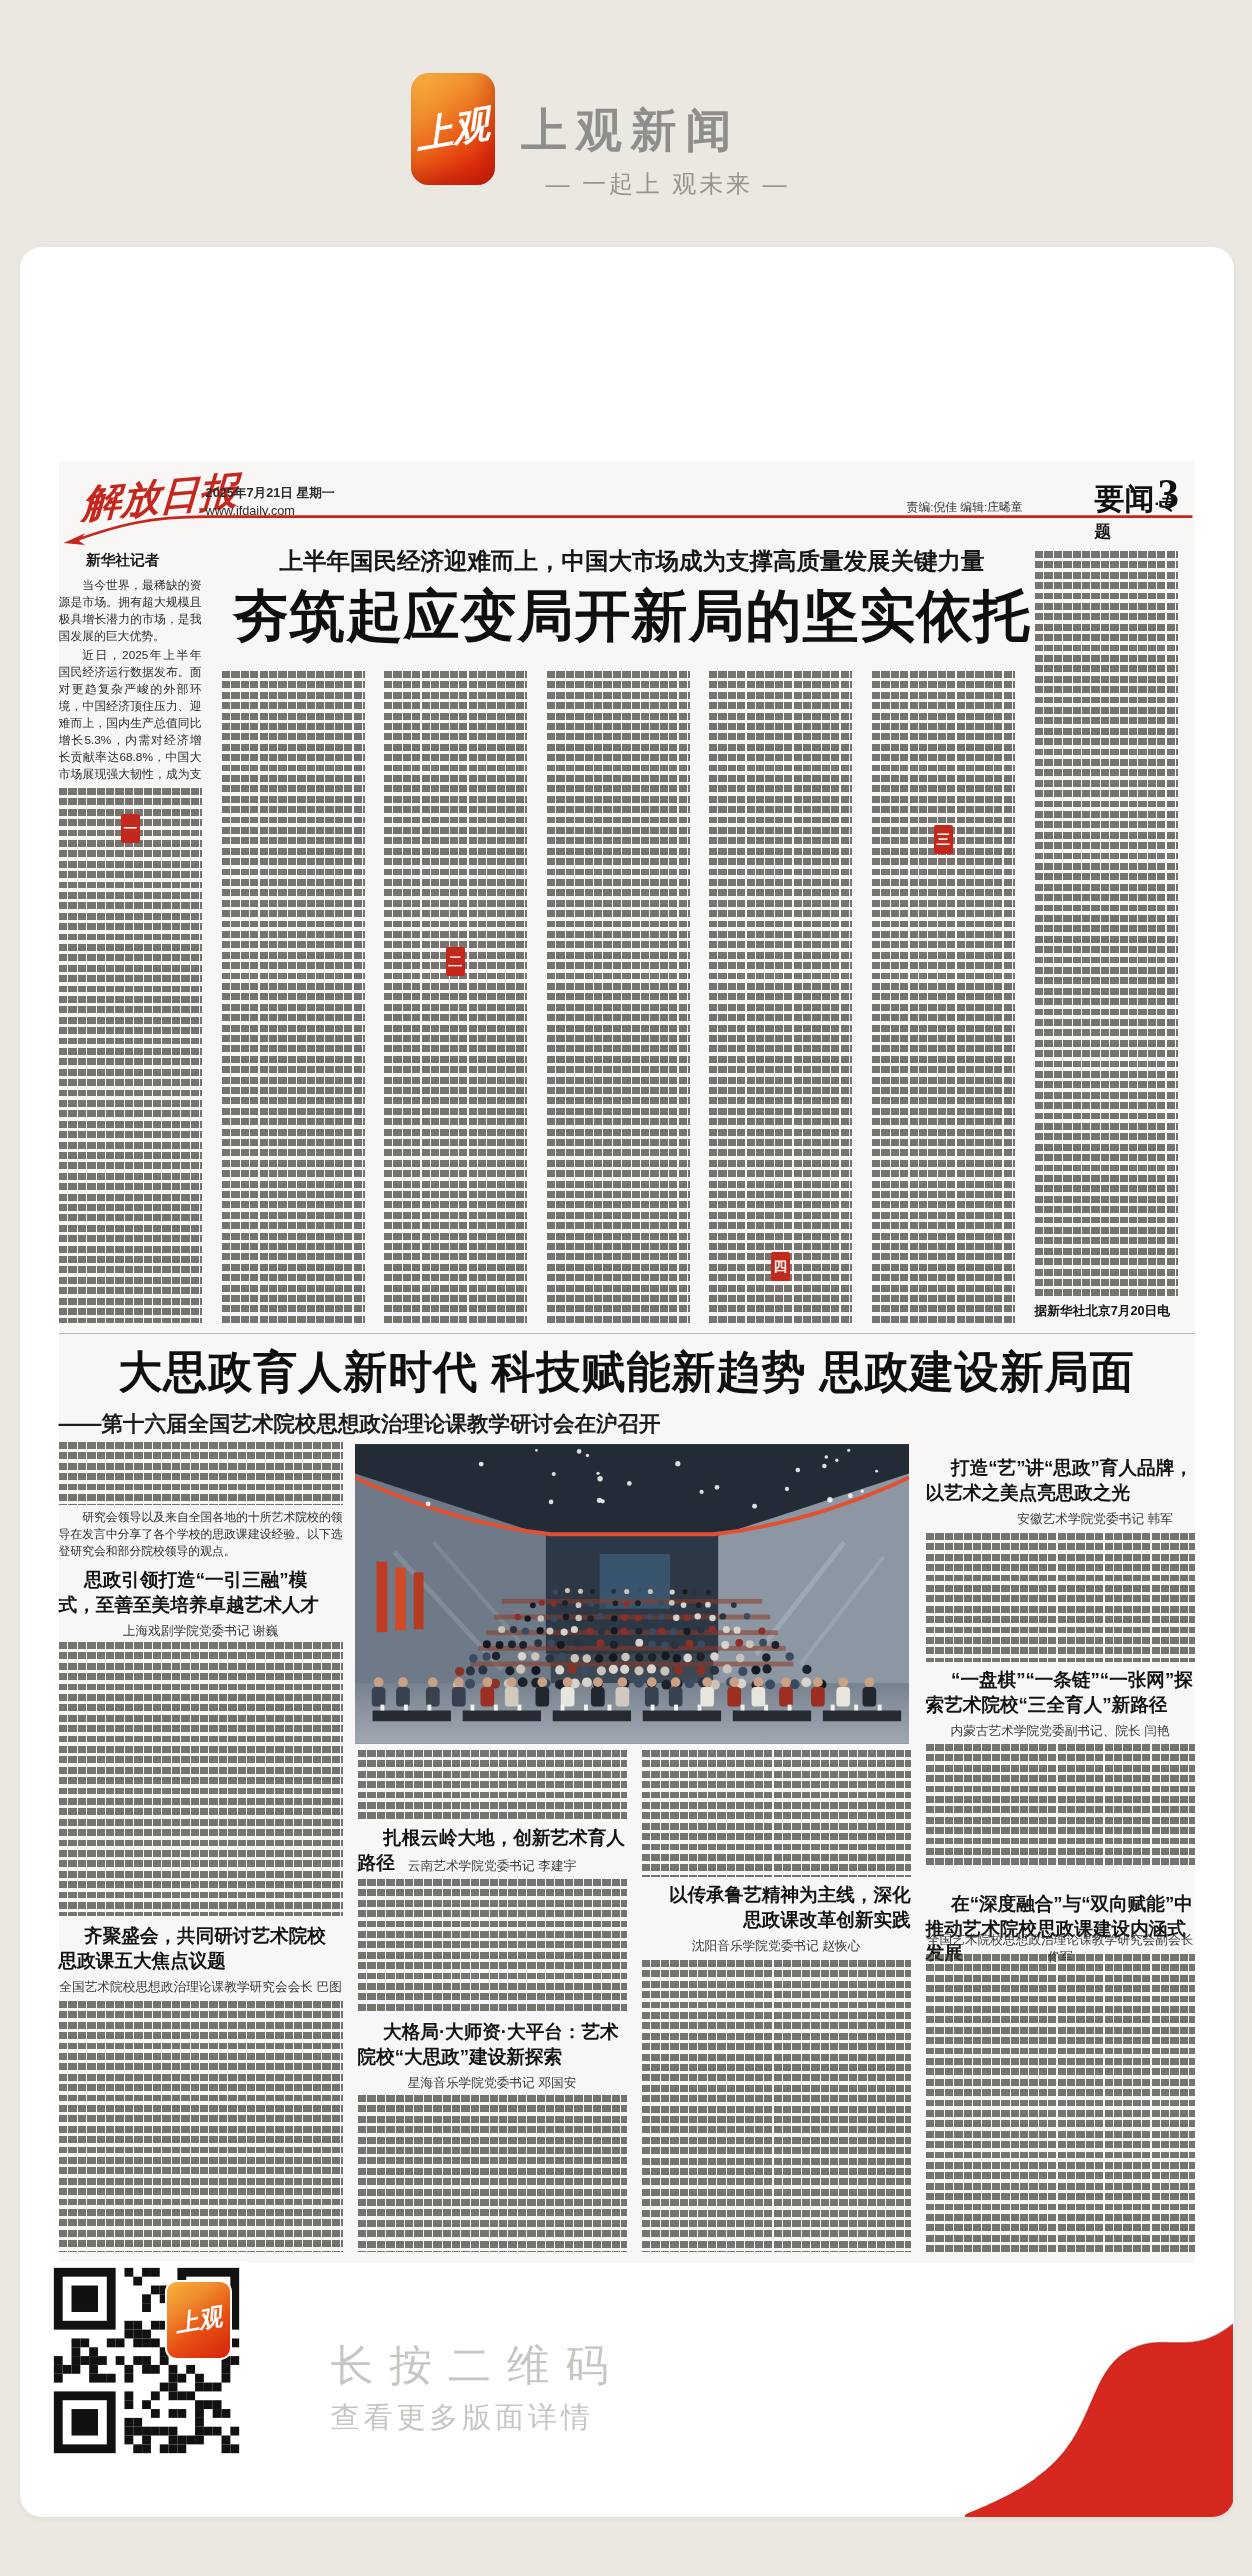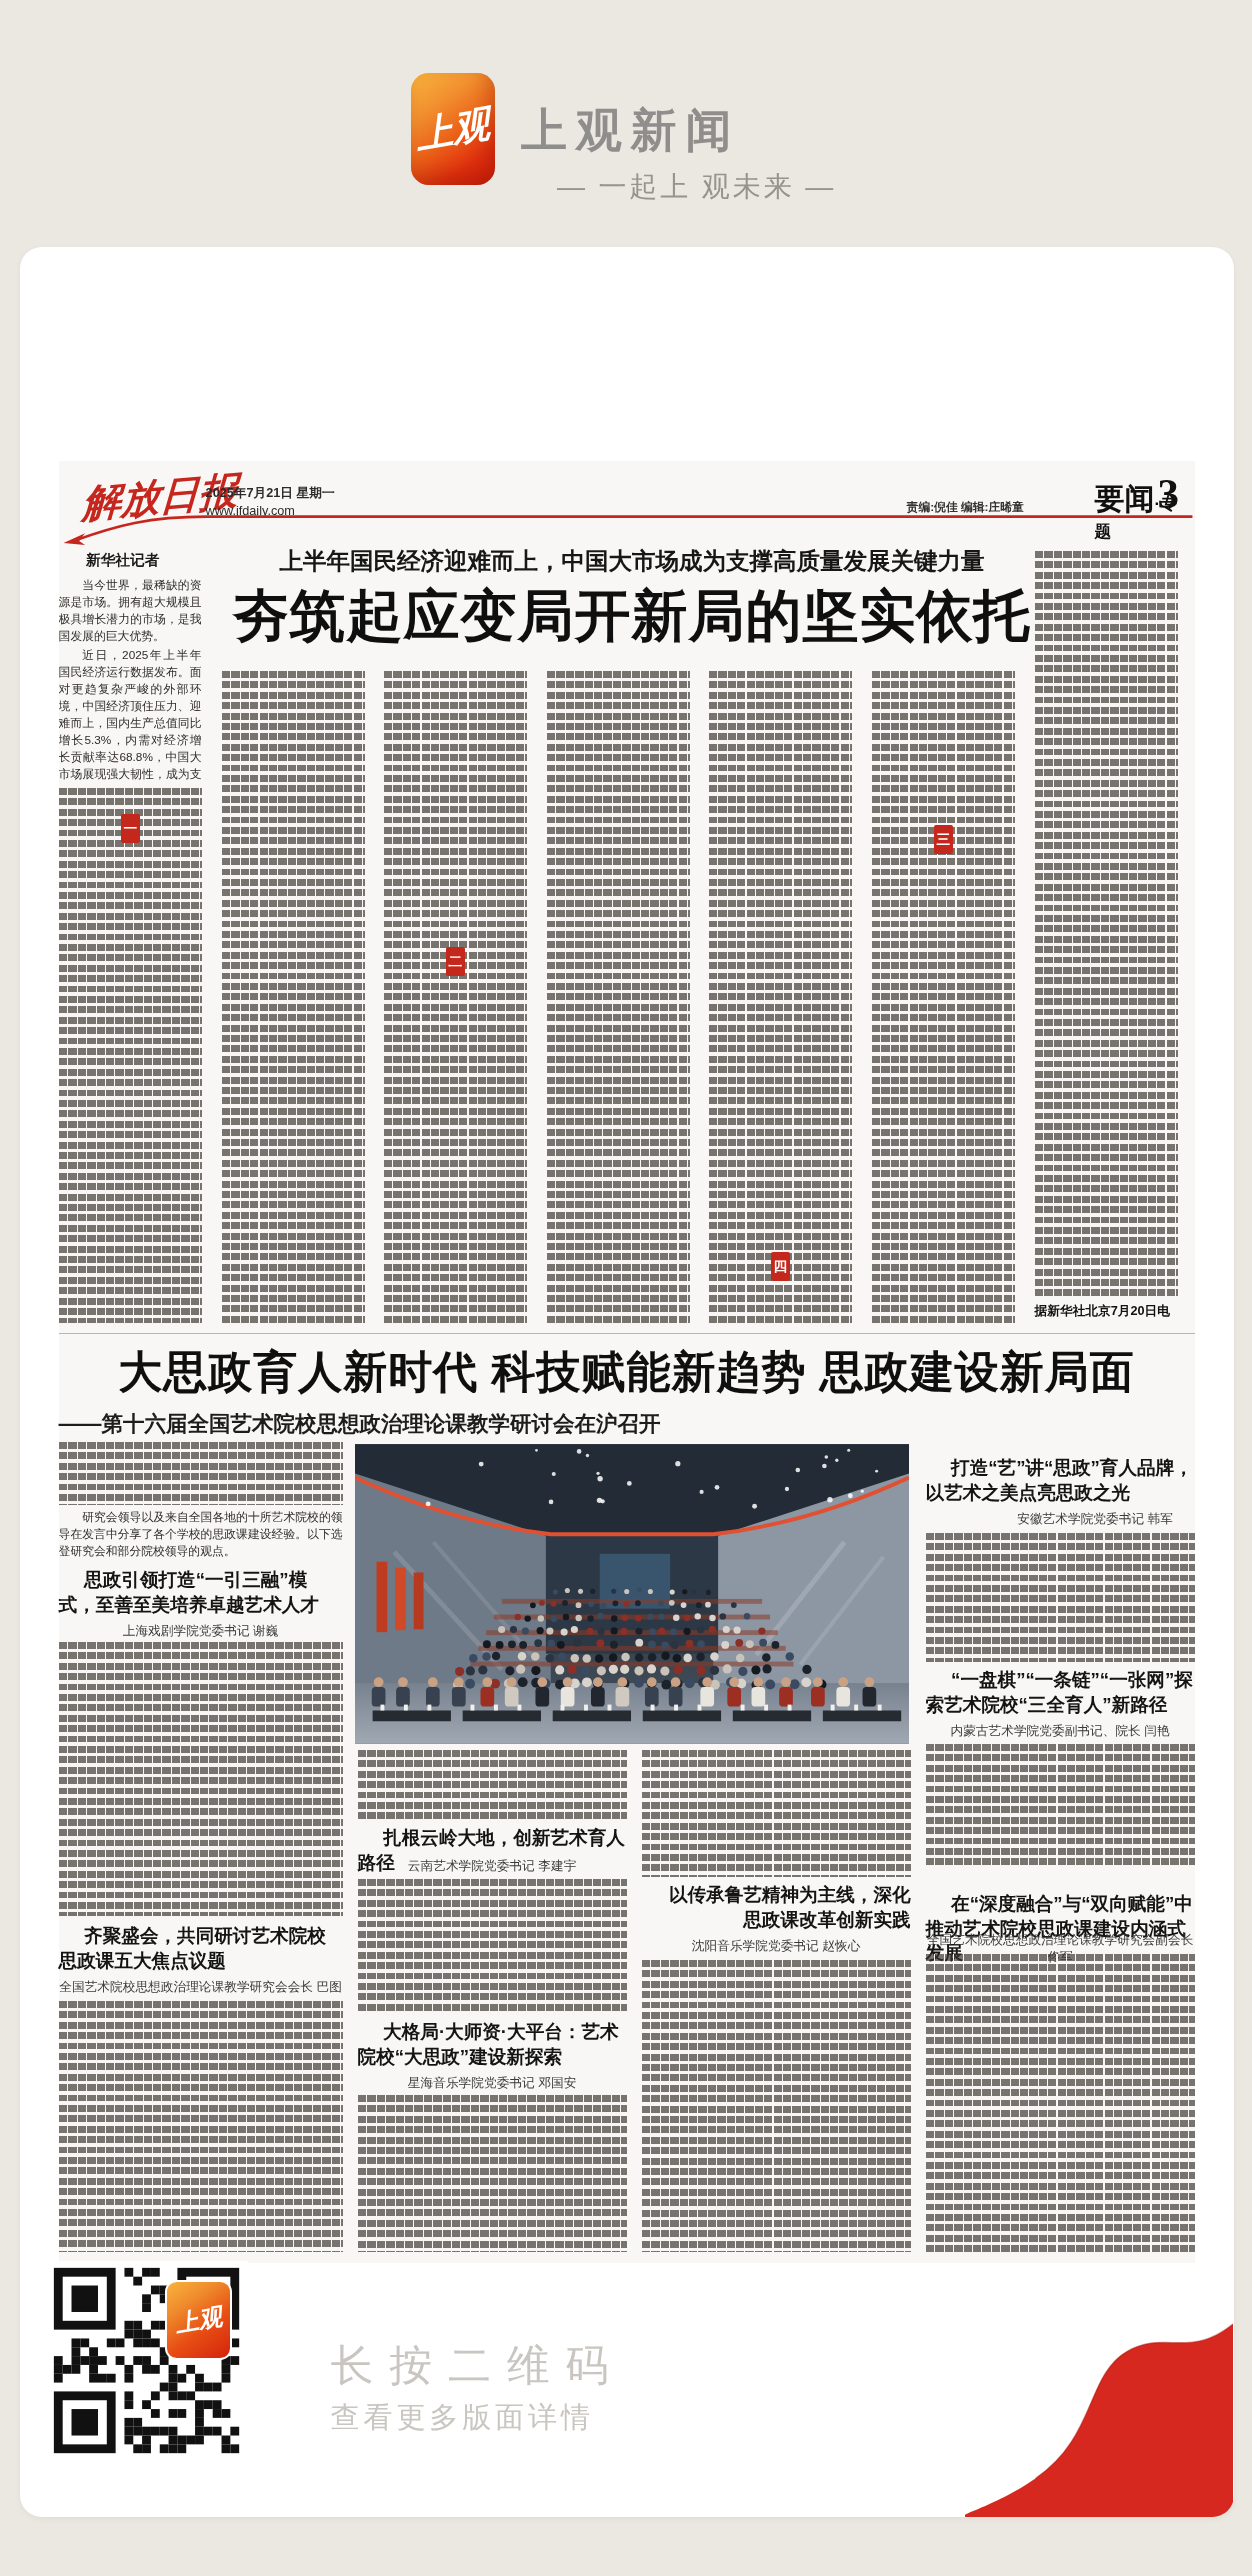--- a/index.html
+++ b/index.html
@@ -8,37 +8,37 @@
   .abs{position:absolute;}
 
   
   .app-logo{left:411px;top:73px;width:84px;height:112px;border-radius:17.6px;
     background:linear-gradient(145deg,#f8b43e 0%,#f29130 28%,#ea5f17 55%,#e0300e 78%,#cf1e0b 100%);
     box-shadow:inset -5.9px -9.8px 17.6px rgba(120,10,0,.25);display:flex;align-items:center;justify-content:center;}
   .app-logo .script{color:#fff;font-family:"DejaVu Serif","Liberation Serif",serif;
     font-style:italic;font-weight:bold;font-size:37px;line-height:33px;transform:rotate(-10deg) skewX(-4deg);
     text-align:center;}
   .app-title{left:521px;top:100px;width:323px;color:#8f8e8c;font-size:46px;font-weight:600;letter-spacing:8.8px;}
-  .app-tagline{left:535px;top:168px;width:323px;color:#96948f;font-size:28px;letter-spacing:2.9px;text-align:center;}
+  .app-tagline{left:506px;top:168px;width:323px;color:#96948f;font-size:24px;letter-spacing:2.9px;text-align:center;}
 
   
   .card{left:19.6px;top:247px;width:1214px;height:2270px;background:#ffffff;border-radius:21.5px;
         box-shadow:0 2px 5.9px rgba(0,0,0,.05);overflow:hidden;}
   .card-title{left:0;top:294px;width:1214px;text-align:center;color:#0e0e0e;font-size:45px;font-weight:bold;letter-spacing:2px;}
   .card-date{left:0;top:380px;width:1214px;text-align:center;color:#8b8a88;font-size:28px;letter-spacing:1px;}
 
   
   .paper{left:39px;top:214px;width:1136px;height:1802px;background:#f8f7f5;}
   
   .mast-logo{left:23.5px;top:7.8px;width:186px;height:53px;color:#c5261d;
     font-family:"DejaVu Serif","Liberation Serif",serif;font-style:italic;font-weight:bold;
     font-size:39px;transform:rotate(-5deg) skewX(-8deg);}
   .mast-date{left:147px;top:23.5px;width:215px;color:#2b2b2b;font-size:12.7px;font-weight:bold;}
   .mast-url{left:147px;top:43px;width:215px;color:#2b2b2b;font-size:12.7px;}
-  .mast-editors{left:848px;top:39px;width:206px;color:#333;font-size:11.8px;font-weight:bold;}
+  .mast-editors{left:848px;top:39px;width:206px;color:#333;font-size:11.8px;font-weight:normal;}
   .mast-section{left:997px;top:17.6px;width:98px;color:#111;margin-left:39px;}
   .mast-section .big{font-size:30px;font-weight:900;font-family:"Liberation Serif","DejaVu Serif",serif;}
   .mast-section .small{font-size:16.7px;font-weight:700;}
   .mast-page{left:1099px;top:7.8px;width:39px;color:#111;font-size:43px;font-weight:bold;font-family:"Liberation Serif",serif;}
 
   
   .kicker{left:162px;top:84px;width:823px;text-align:center;color:#171717;font-size:23.5px;font-weight:800;}
   .headline-1{left:98px;top:118px;width:950px;text-align:center;color:#0f0f0f;font-size:56px;font-weight:900;letter-spacing:1px;}
   .byline-xinhua{left:27.4px;top:90px;width:116px;color:#1c1c1c;font-size:14.7px;font-weight:800;}
   .bodytext{color:#2f2c29;font-size:11.8px;line-height:17px;text-align:justify;}

